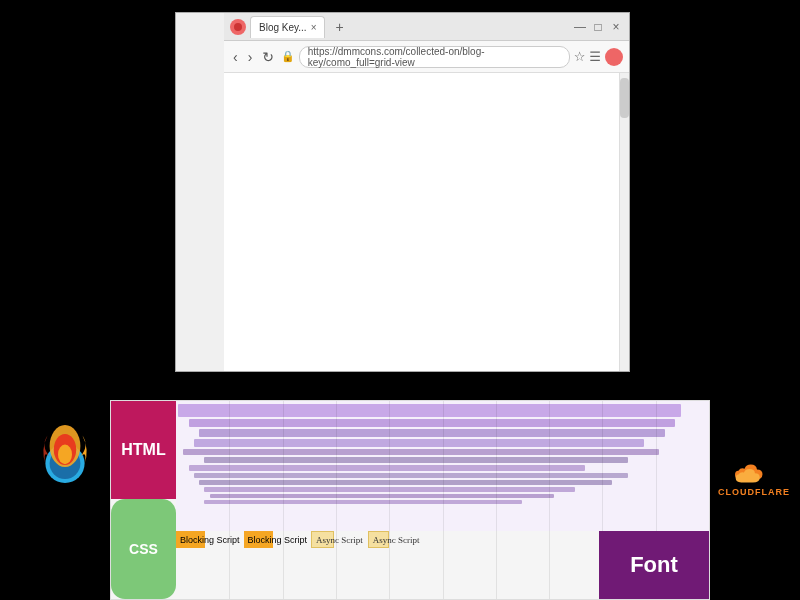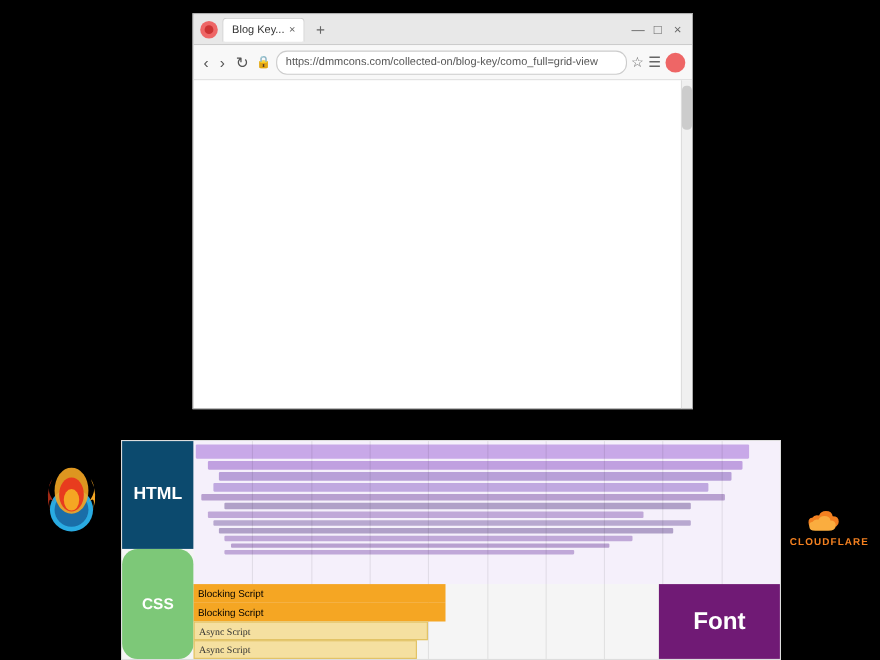--- a/index.html
+++ b/index.html
@@ -15,20 +15,21 @@
     
     .browser-window {
       position: absolute;
       top: 12px;
       left: 175px;
       width: 455px;
       height: 360px;
       background: #f0f0f0;
       border: 1px solid #aaa;
       box-shadow: 2px 2px 8px rgba(0,0,0,0.5);
+      padding-left: 48px;
     }
 
     .browser-titlebar {
       background: #e8e8e8;
       height: 28px;
       display: flex;
       align-items: center;
       padding: 0 6px;
       border-bottom: 1px solid #ccc;
       gap: 4px;
@@ -196,21 +197,21 @@
     
     .waterfall-labels {
       display: flex;
       flex-direction: column;
       width: 65px;
       height: 100%;
       flex-shrink: 0;
     }
 
     .label-html {
-      background: #0c4a6e;
+      background: #be185d;
       flex: 1;
       display: flex;
       align-items: center;
       justify-content: center;
       color: #fff;
       font-weight: bold;
       font-size: 16px;
     }
 
     .label-css {
@@ -464,21 +465,21 @@
         <div class="css-bar" style="width:90%; background:#b8a0d0; height:6px; margin-left:1%;"></div>
         <div class="css-bar" style="width:80%; background:#b0a0c8; height:6px; margin-left:5%;"></div>
         <div class="css-bar" style="width:75%; background:#c0a8d8; height:6px; margin-left:2%;"></div>
         <div class="css-bar" style="width:82%; background:#b8a8d0; height:5px; margin-left:3%;"></div>
         <div class="css-bar" style="width:78%; background:#b0a0c8; height:5px; margin-left:4%;"></div>
         <div class="css-bar" style="width:70%; background:#c0a8d8; height:5px; margin-left:5%;"></div>
         <div class="css-bar" style="width:65%; background:#b8a0d0; height:4px; margin-left:6%;"></div>
         <div class="css-bar" style="width:60%; background:#c0a8d8; height:4px; margin-left:5%;"></div>
       </div>
 
-      <div style="display:flex; flex-direction:column; width:100%; flex-shrink:0; height:68px; position:relative;text-align:center;">
+      <div style="display:flex; flex-direction:row; width:100%; flex-shrink:0; height:68px; position:relative;text-align:center;">
 
         <div class="blocking-script-row" style="display:flex; height:17px; align-items:center;">
           <div class="blocking-script-bar" style="width:43%; background:#f5a623; height:100%; display:flex; align-items:center; padding:0 4px;">
             <span style="font-size:9px; color:#000;">Blocking Script</span>
           </div>
         </div>
         <div class="blocking-script-row" style="display:flex; height:17px; align-items:center;">
           <div class="blocking-script-bar" style="width:43%; background:#f5a623; height:100%; display:flex; align-items:center; padding:0 4px;">
             <span style="font-size:9px; color:#000;">Blocking Script</span>
           </div>

